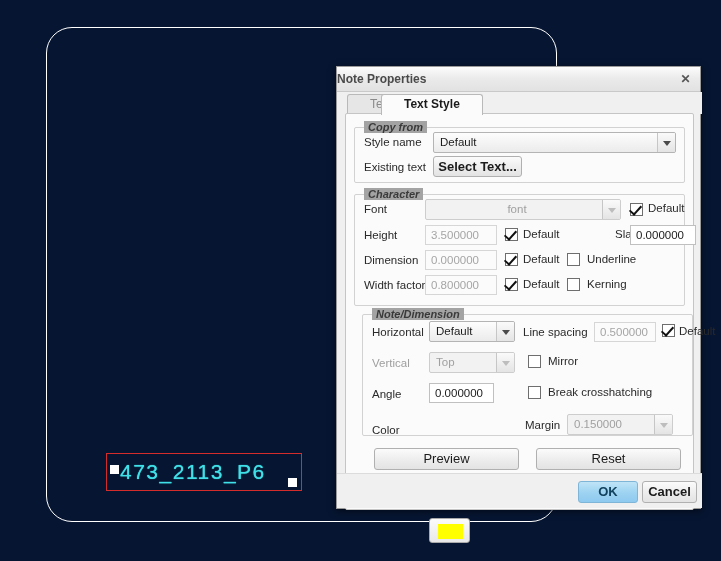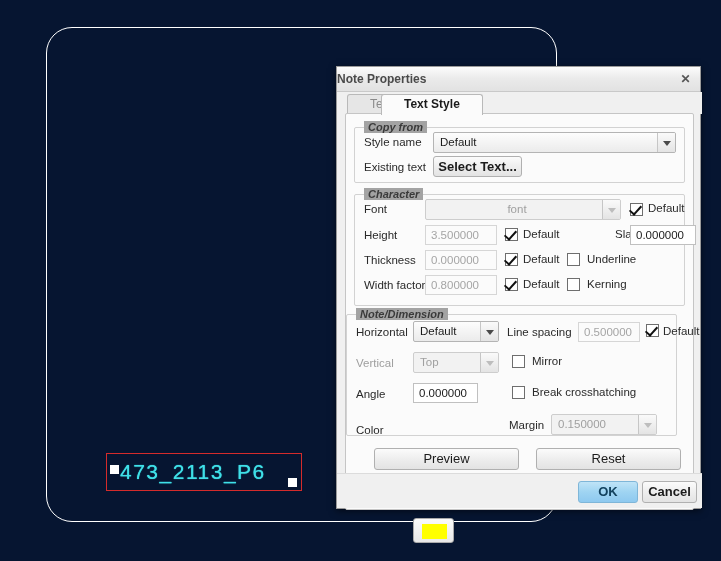--- a/index.html
+++ b/index.html
@@ -129,21 +129,21 @@
     top: -7px; left: 9px;
     padding: 0 4px;
     background: #a3a3a3;
     font-size: 11px;
     font-weight: bold;
     color: #3a3a3a;
     font-style: italic;
   }
   #group-copy-from { left: 8px; top: 13px; width: 331px; height: 56px; }
   #group-character { left: 8px; top: 80px; width: 331px; height: 112px; }
-  #group-note-dimension { left: 0; top: 200px; width: 331px; height: 122px; }
+  #group-note-dimension { left: 16px; top: 200px; width: 331px; height: 122px; }
 
   
   .fld-label {
     position: absolute;
     font-size: 11.5px;
     color: #2a2a2a;
     line-height: 18px;
     white-space: nowrap;
   }
   .fld-label.dis { color: #9e9e9e; }
@@ -305,21 +305,21 @@
       <div class="chk on" style="left:275px; top:8px;"></div>
       <div class="fld-label" style="left:293px; top:4px;">Default</div>
 
       <div class="fld-label" style="left:9px; top:31px;">Height</div>
       <div class="txtbox dis" style="left:70px; top:30px; width:72px;">3.500000</div>
       <div class="chk on" style="left:150px; top:33px;"></div>
       <div class="fld-label" style="left:168px; top:30px;">Default</div>
       <div class="fld-label" style="left:212px; top:30px;margin-left:48px;">Slant angle</div>
       <div class="txtbox" style="left:275px; top:30px; width:66px;">0.000000</div>
 
-      <div class="fld-label" style="left:9px; top:56px;">Thickness</div>
+      <div class="fld-label" style="left:9px; top:56px;">Dimension</div>
       <div class="txtbox dis" style="left:70px; top:55px; width:72px;">0.000000</div>
       <div class="chk on" style="left:150px; top:58px;"></div>
       <div class="fld-label" style="left:168px; top:55px;">Default</div>
       <div class="chk" style="left:212px; top:58px;"></div>
       <div class="fld-label" style="left:232px; top:55px;">Underline</div>
 
       <div class="fld-label" style="left:9px; top:81px;">Width factor</div>
       <div class="txtbox dis" style="left:70px; top:80px; width:72px;">0.800000</div>
       <div class="chk on" style="left:150px; top:83px;"></div>
       <div class="fld-label" style="left:168px; top:80px;">Default</div>

